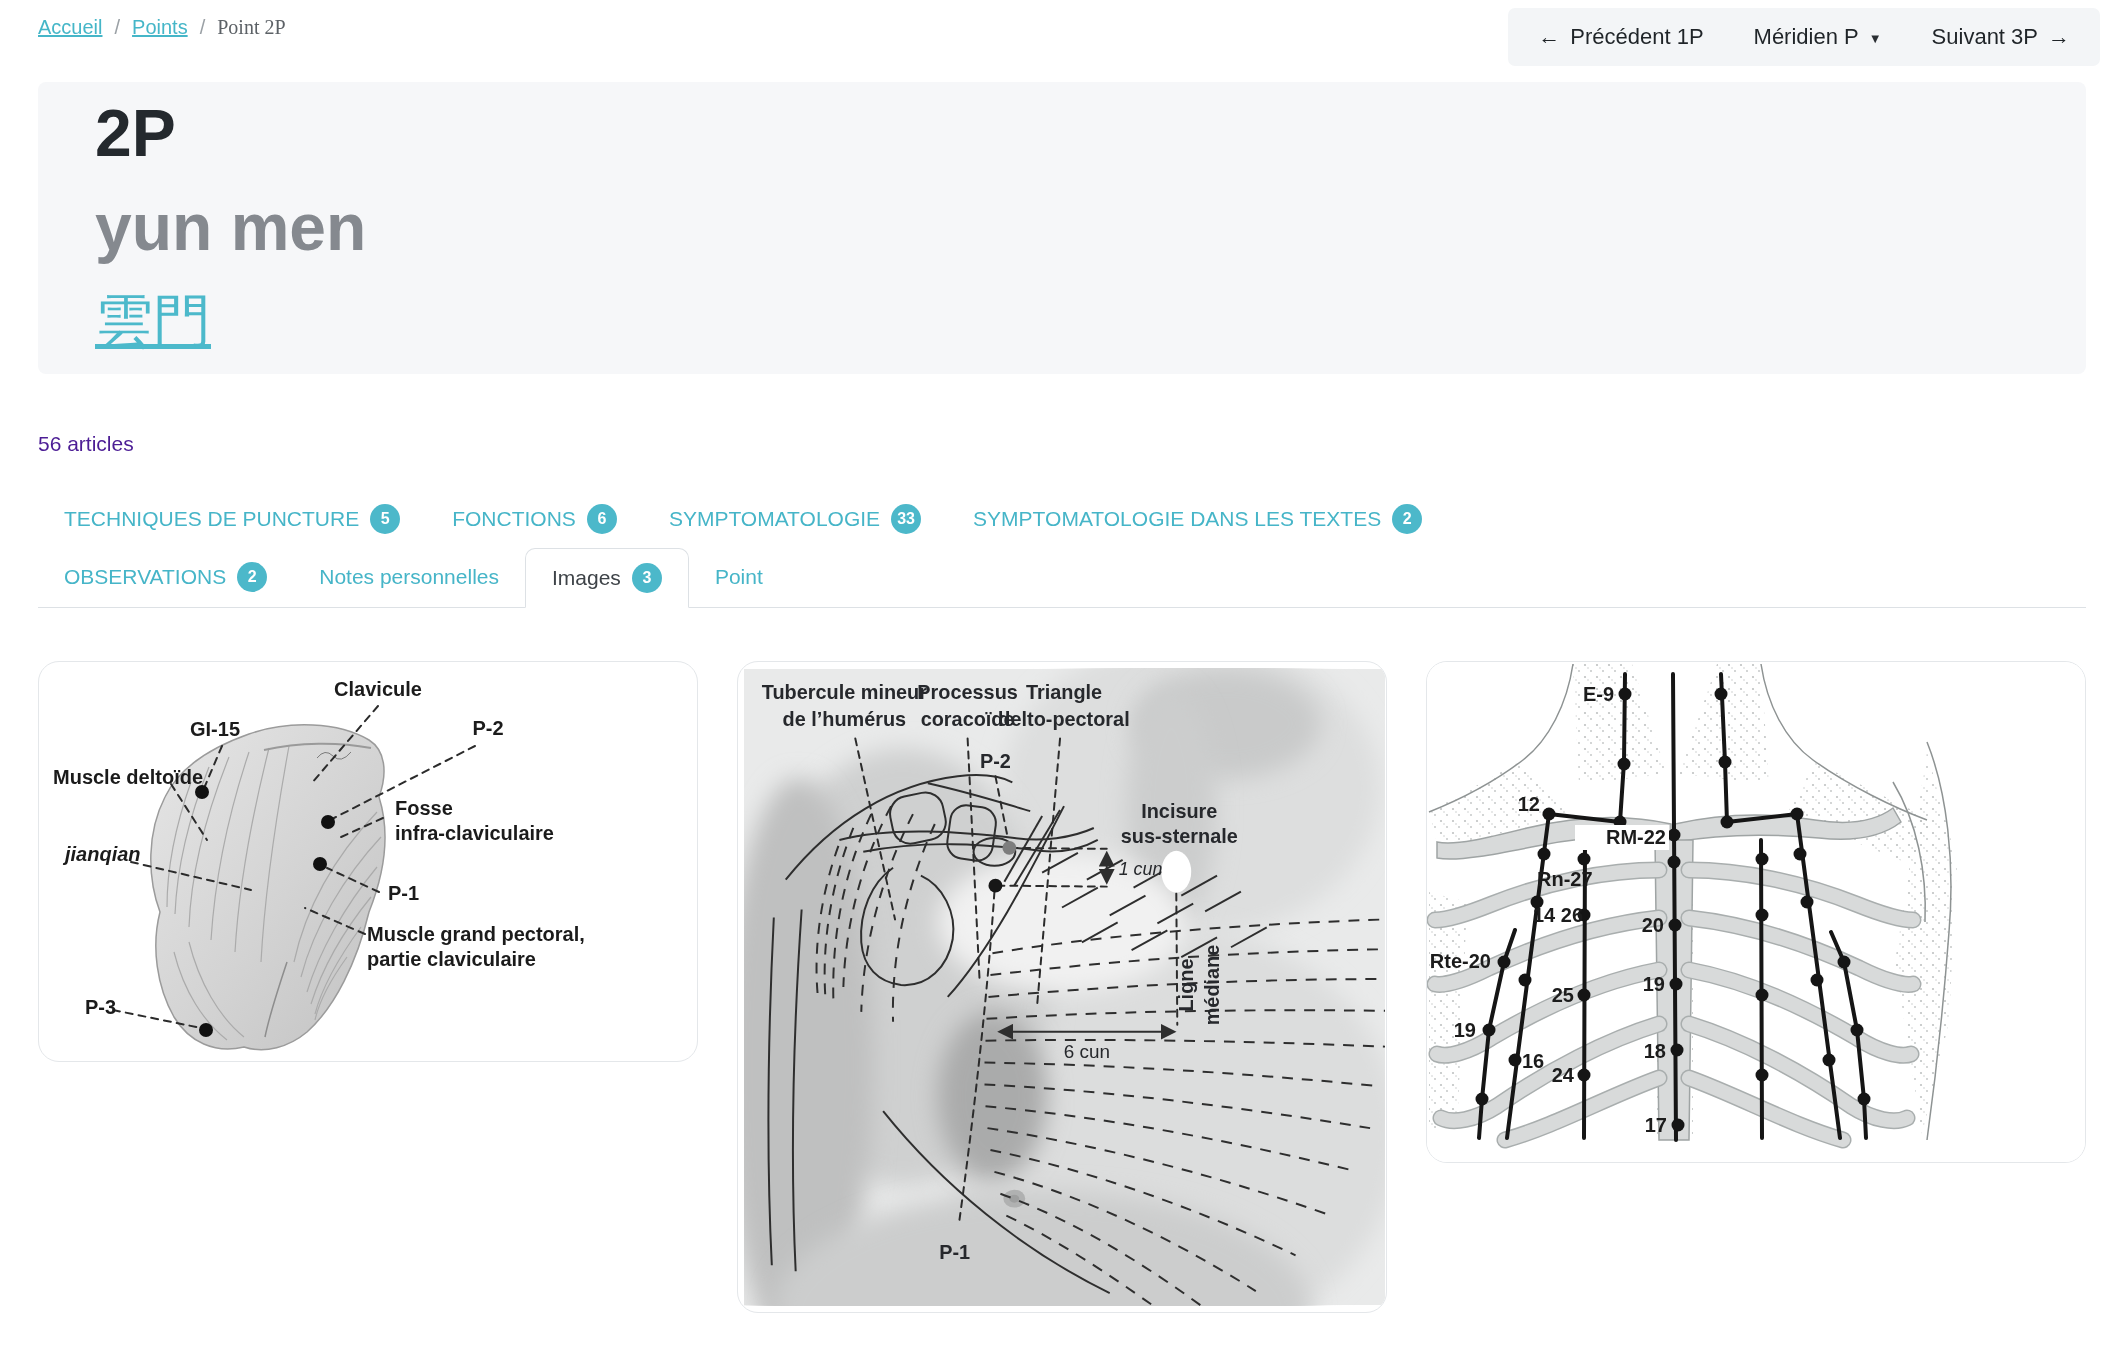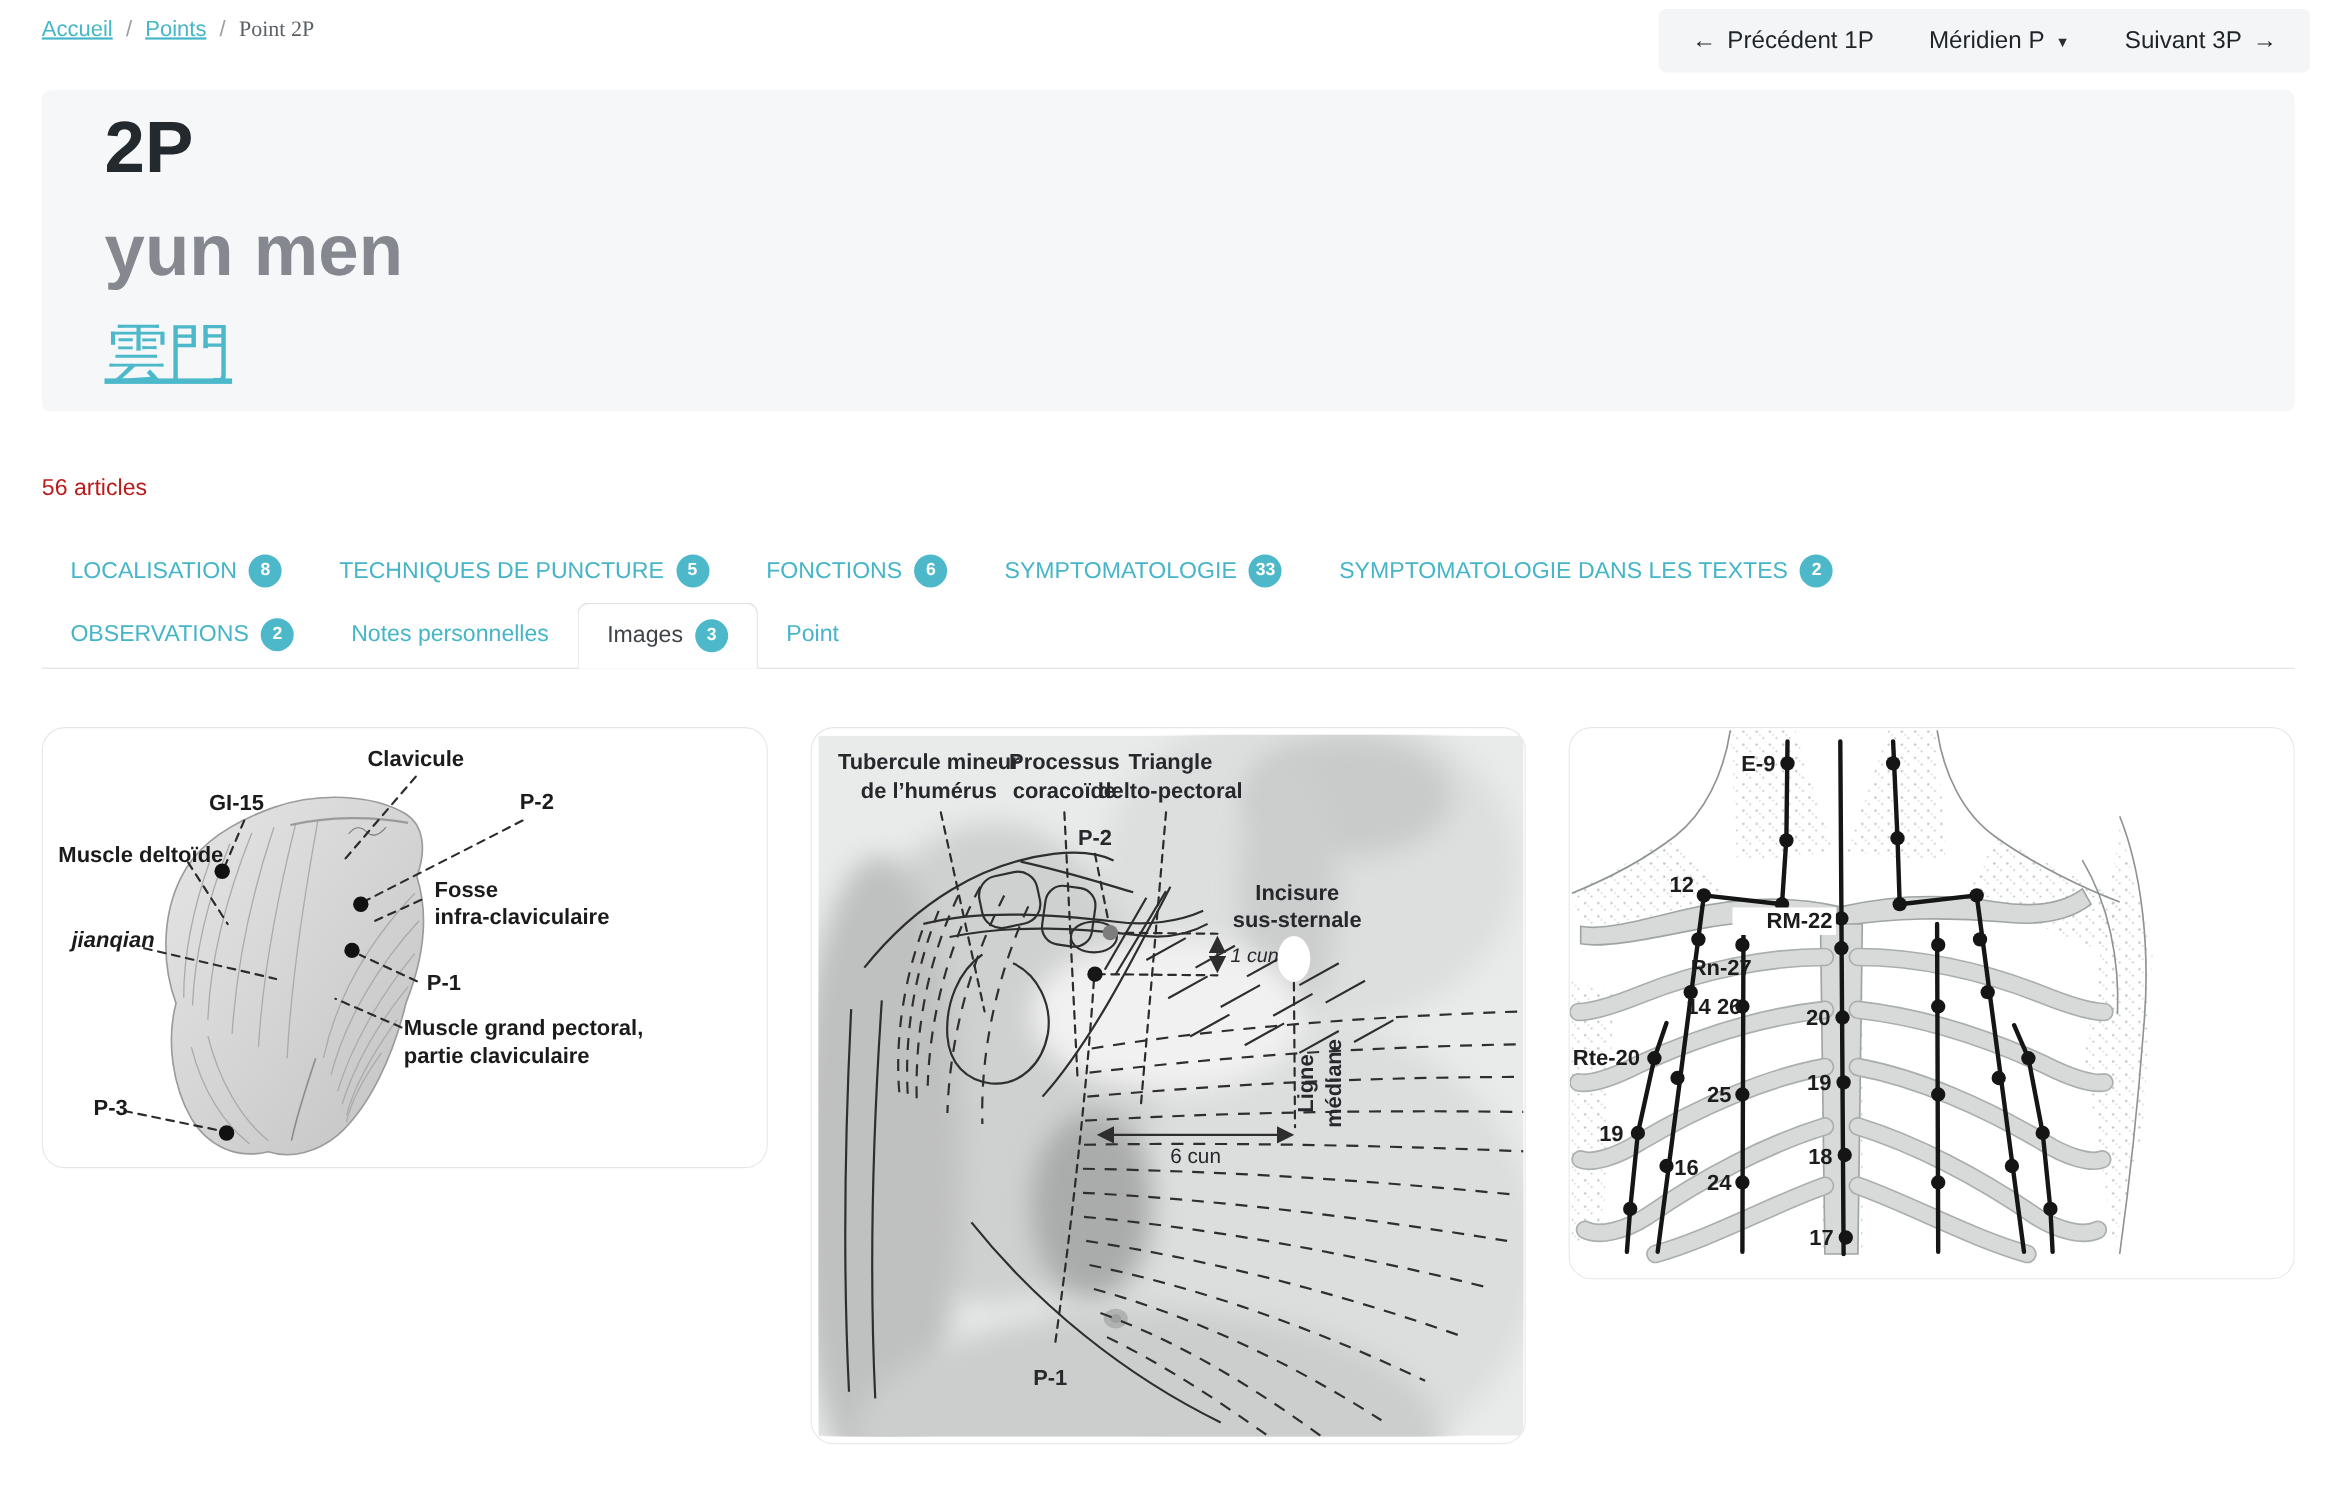--- a/index.html
+++ b/index.html
@@ -25,21 +25,21 @@
 
   
   .hero{
     background:#f6f7f9;border-radius:8px;height:292px;display:flex;align-items:center;padding-left:57px;
   }
   .hero h1{margin:0;display:flex;align-items:baseline;gap:18px;font-weight:700;flex-direction:column;}
   .hero .code{font-size:66px;color:#24292e;}
   .hero .pinyin{font-size:66px;color:#85898f;}
   .hero .hanzi{font-size:58px;font-weight:400;color:#4cb9cb;text-decoration:underline;cursor:pointer;}
 
-  .articles-count{margin-top:58px;font-size:21px;color:#b91c1c;}
+  .articles-count{margin-top:58px;font-size:21px;color:#4c1d95;}
 
   
   .tabs{margin-top:34px;border-bottom:1px solid #dde1e5;}
   .tabs-row{display:flex;align-items:stretch;}
   .tab{
     display:flex;align-items:center;padding:0 26px;height:58px;font-size:21px;color:#46b5c8;
     cursor:pointer;white-space:nowrap;border-radius:10px 10px 0 0;
   }
   .tab .badge{
     display:inline-block;min-width:30px;height:30px;border-radius:15px;background:#4cb8ca;color:#fff;
@@ -106,24 +106,20 @@
       <span class="code">2P</span>
       <span class="pinyin">yun men</span>
       <a class="hanzi">雲門</a>
     </h1>
   </section>
 
   <div class="articles-count">56 articles</div>
 
   <div class="tabs">
     <div class="tabs-row">
-      <div class="tab">
-        <span>LOCALISATION</span>
-        <span class="badge">8</span>
-      </div>
       <div class="tab">
         <span>TECHNIQUES DE PUNCTURE</span>
         <span class="badge">5</span>
       </div>
       <div class="tab">
         <span>FONCTIONS</span>
         <span class="badge">6</span>
       </div>
       <div class="tab">
         <span>SYMPTOMATOLOGIE</span>

